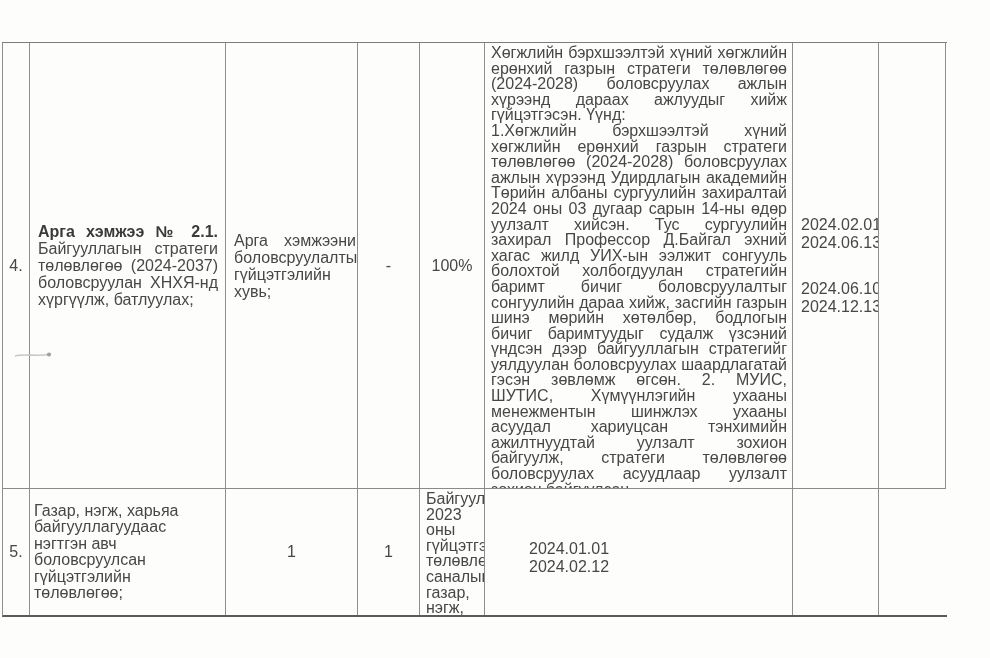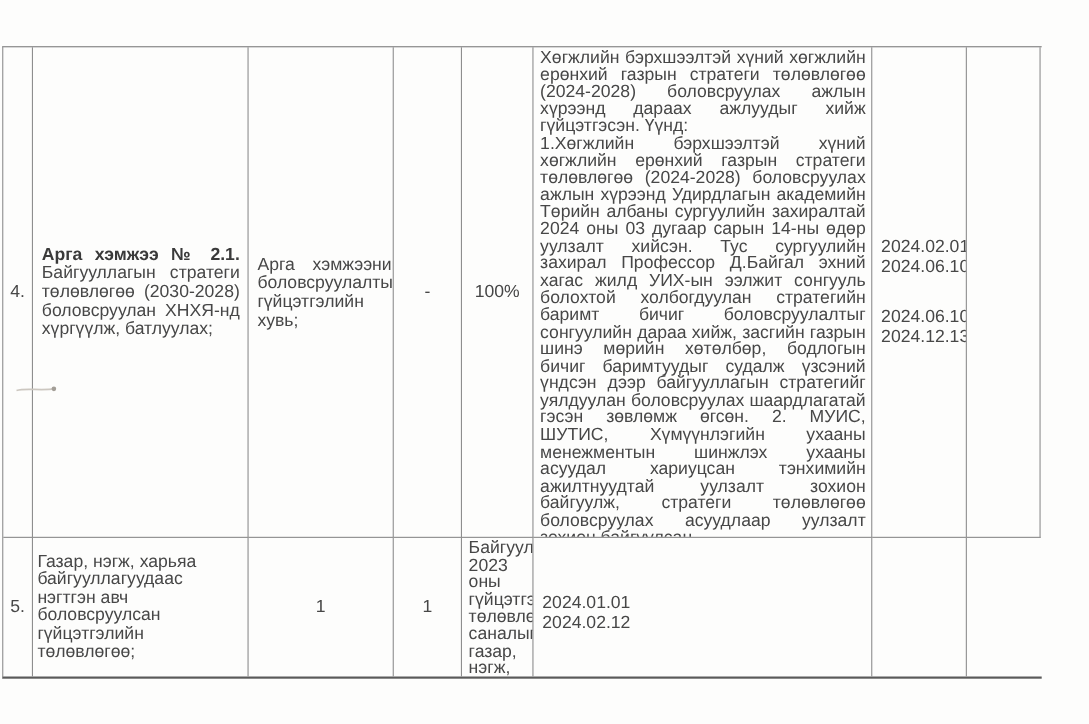--- a/index.html
+++ b/index.html
@@ -63,54 +63,54 @@
     line-height: 15.6px;
   }
   .dates {
     width: 100%;
     padding-left: 8px;
     line-height: 18px;
     white-space: pre-line;
   }
   .dates .grp2 { margin-top: 10px; }
   .dates-cell-top { display: flex; align-items: flex-start; }
-  .dates-cell-top .dates { padding-top: 33px; }
+  .dates-cell-top .dates { padding-top: 33px; margin-left: 36px; }
   .smudge { position: absolute; left: 14px; top: 346px; }
 </style>
 </head>
 <body>
 
 <div class="page">
 
   <div class="doc-table">
 
     <div class="cell r1 v-mid h-ctr">
       <span>4.</span>
     </div>
     <div class="cell r1 v-mid">
-      <div class="act"><span class="b">Арга хэмжээ № 2.1.</span> <span>Байгууллагын стратеги төлөвлөгөө (2030-2028) боловсруулан ХНХЯ-нд хүргүүлж, батлуулах;</span></div>
+      <div class="act"><span class="b">Арга хэмжээ № 2.1.</span> <span>Байгууллагын стратеги төлөвлөгөө (2024-2037) боловсруулан ХНХЯ-нд хүргүүлж, батлуулах;</span></div>
     </div>
     <div class="cell r1 v-mid">
       <div class="ind-just">Арга хэмжээний боловсруулалтын гүйцэтгэлийн хувь;</div>
     </div>
     <div class="cell r1 v-mid h-ctr">
       <span>-</span>
     </div>
     <div class="cell r1 v-mid h-ctr">
       <span>100%</span>
     </div>
     <div class="cell r1">
       <div class="desc">Хөгжлийн бэрхшээлтэй хүний хөгжлийн ерөнхий газрын стратеги төлөвлөгөө (2024-2028) боловсруулах ажлын хүрээнд дараах ажлуудыг хийж гүйцэтгэсэн. Үүнд:
 1.Хөгжлийн бэрхшээлтэй хүний хөгжлийн ерөнхий газрын стратеги төлөвлөгөө (2024-2028) боловсруулах ажлын хүрээнд Удирдлагын академийн Төрийн албаны сургуулийн захиралтай 2024 оны 03 дугаар сарын 14-ны өдөр уулзалт хийсэн. Тус сургуулийн захирал Профессор Д.Байгал эхний хагас жилд УИХ-ын ээлжит сонгууль болохтой холбогдуулан стратегийн баримт бичиг боловсруулалтыг сонгуулийн дараа хийж, засгийн газрын шинэ мөрийн хөтөлбөр, бодлогын бичиг баримтуудыг судалж үзсэний үндсэн дээр байгууллагын стратегийг уялдуулан боловсруулах шаардлагатай гэсэн зөвлөмж өгсөн. 2. МУИС, ШУТИС, Хүмүүнлэгийн ухааны менежментын шинжлэх ухааны асуудал хариуцсан тэнхимийн ажилтнуудтай уулзалт зохион байгуулж, стратеги төлөвлөгөө боловсруулах асуудлаар уулзалт зохион байгуулсан.
 Мөн ХБХХЕГ-ын бүтэц, зохион байгуулалтад өөрчлөлт хийгдэх болсонтой холбоотой түр хойшлуулж 2025 оны төлөвлөгөөнд тусган хэрэгжүүлэхээр ажиллаж байна.</div>
     </div>
     <div class="cell r1 v-mid">
       <div class="dates">
         <div class="grp">2024.02.01
-2024.06.10</div>
+2024.06.13</div>
         <div class="grp grp2">2024.06.10
 2024.12.13</div>
       </div>
     </div>
     <div class="cell r1">
       <span></span>
     </div>
 
     <div class="cell v-mid h-ctr">
       <span>5.</span>

